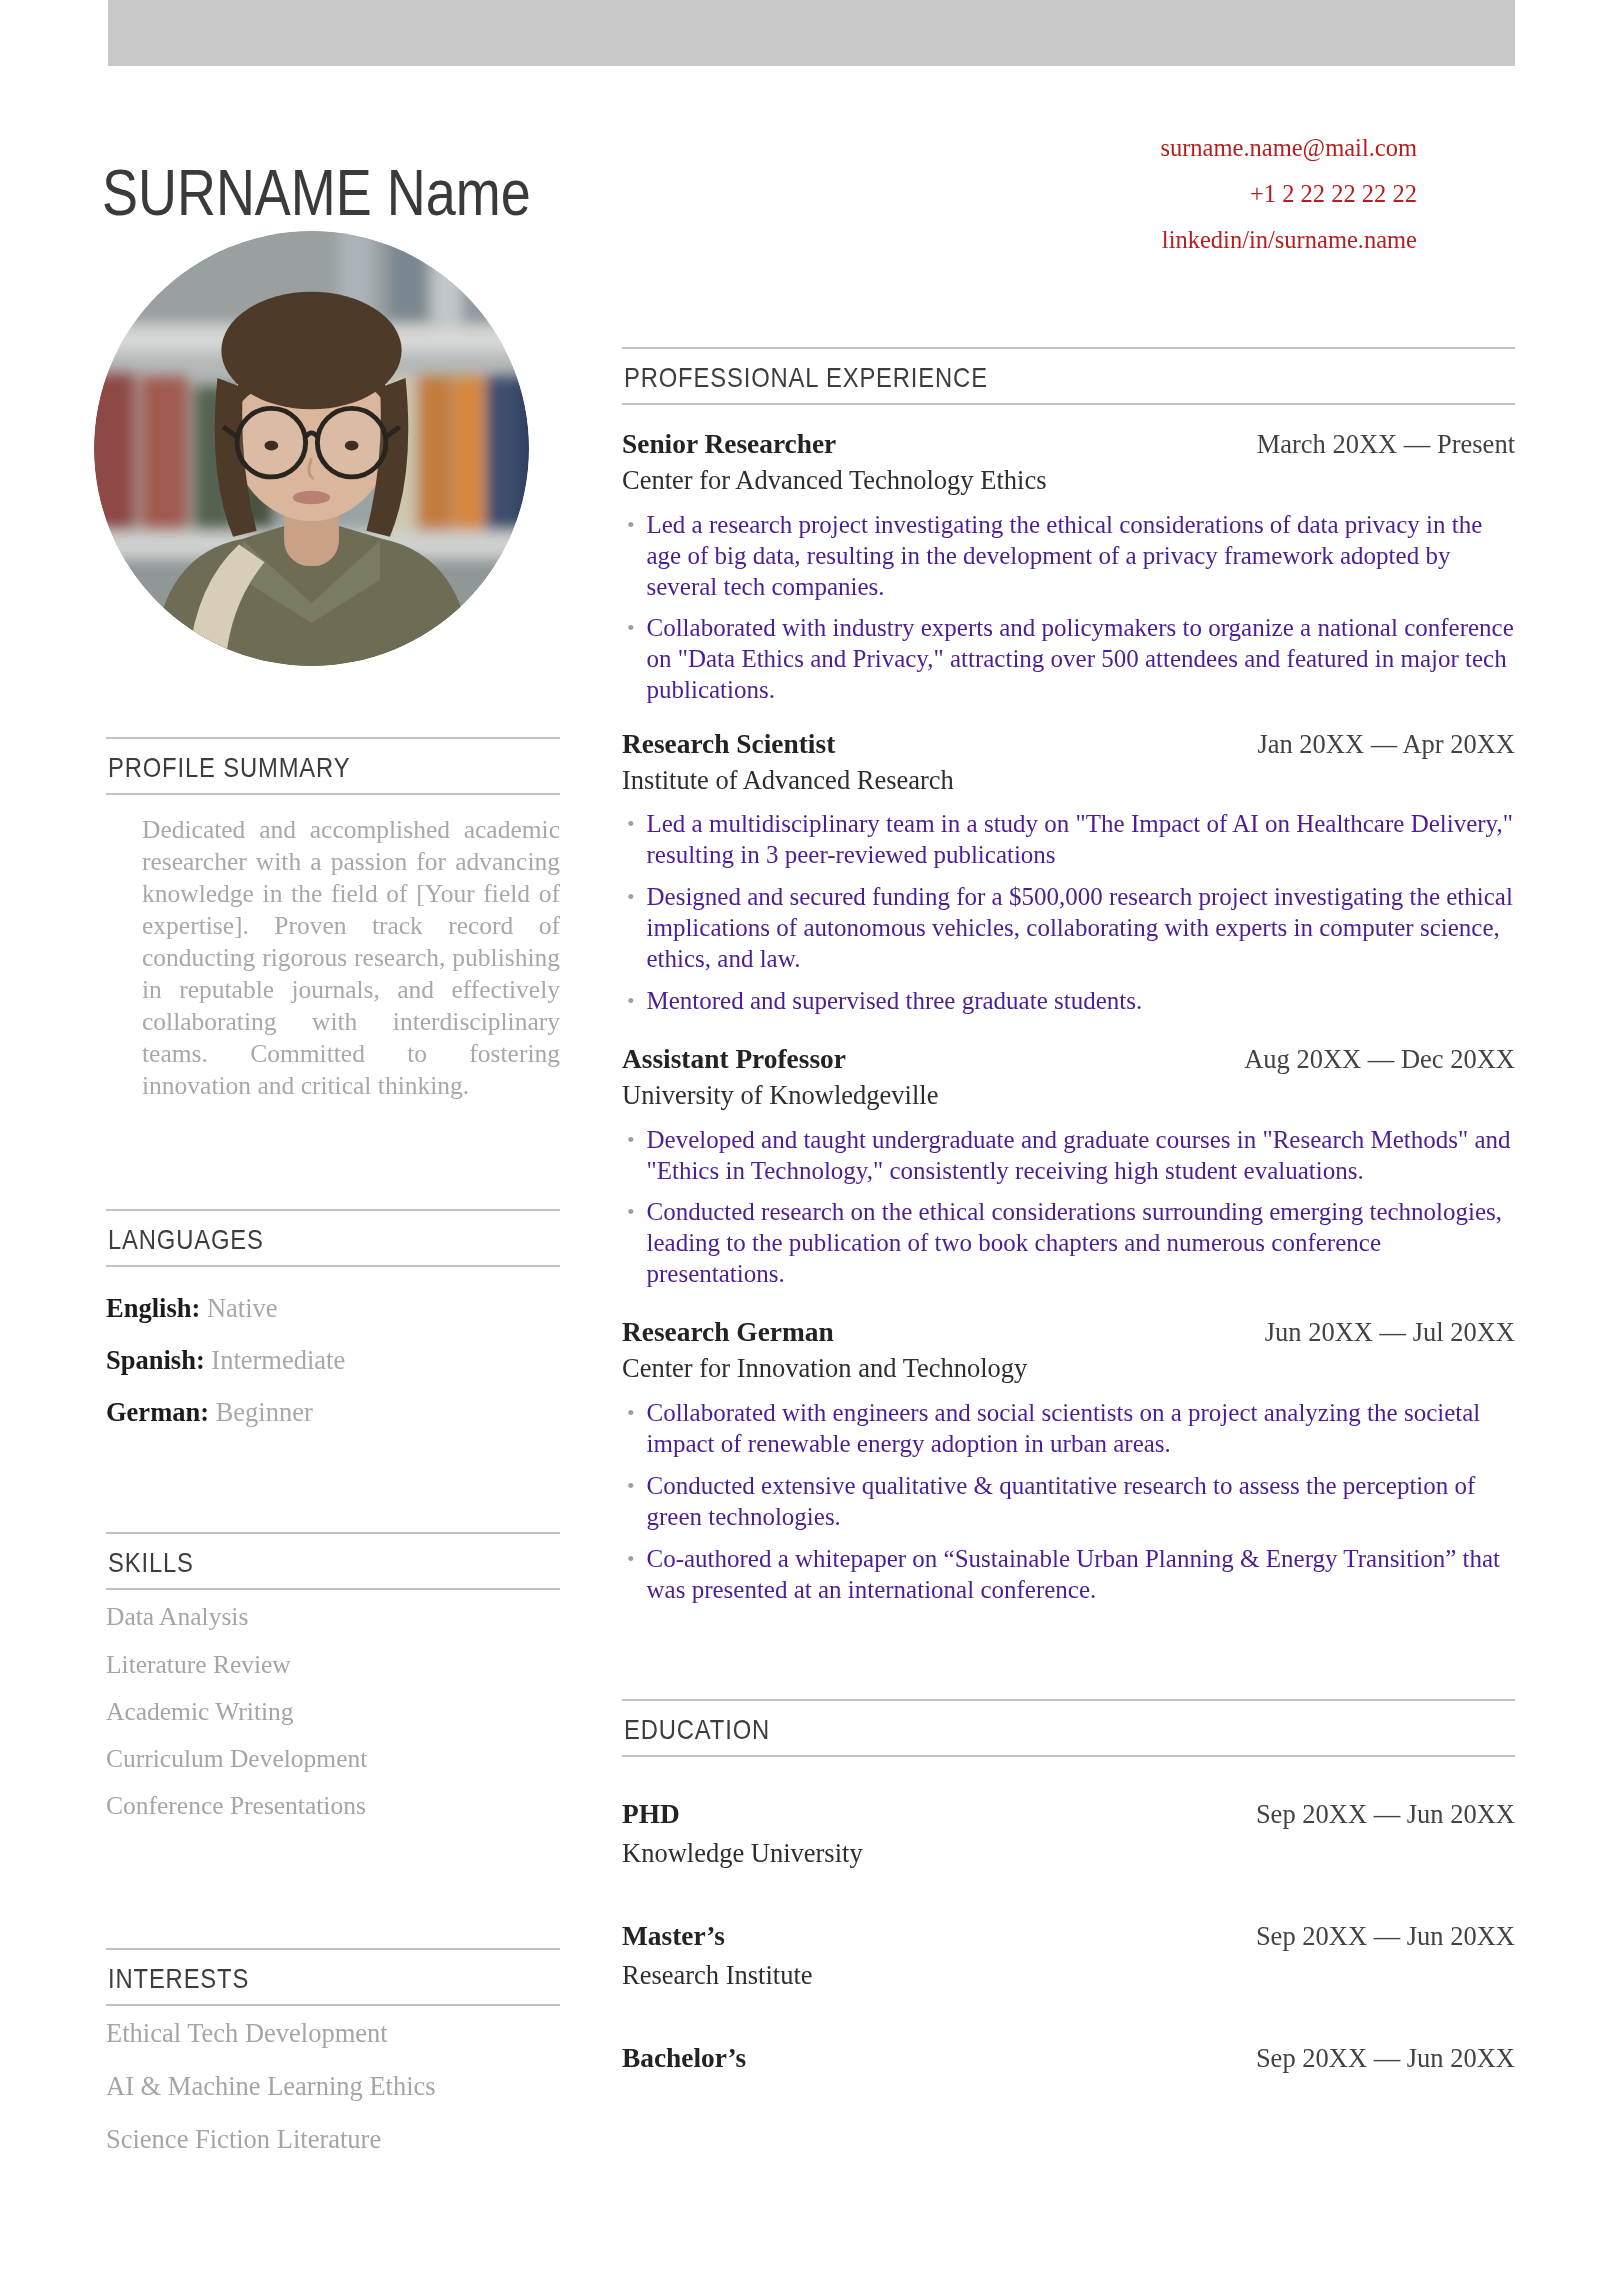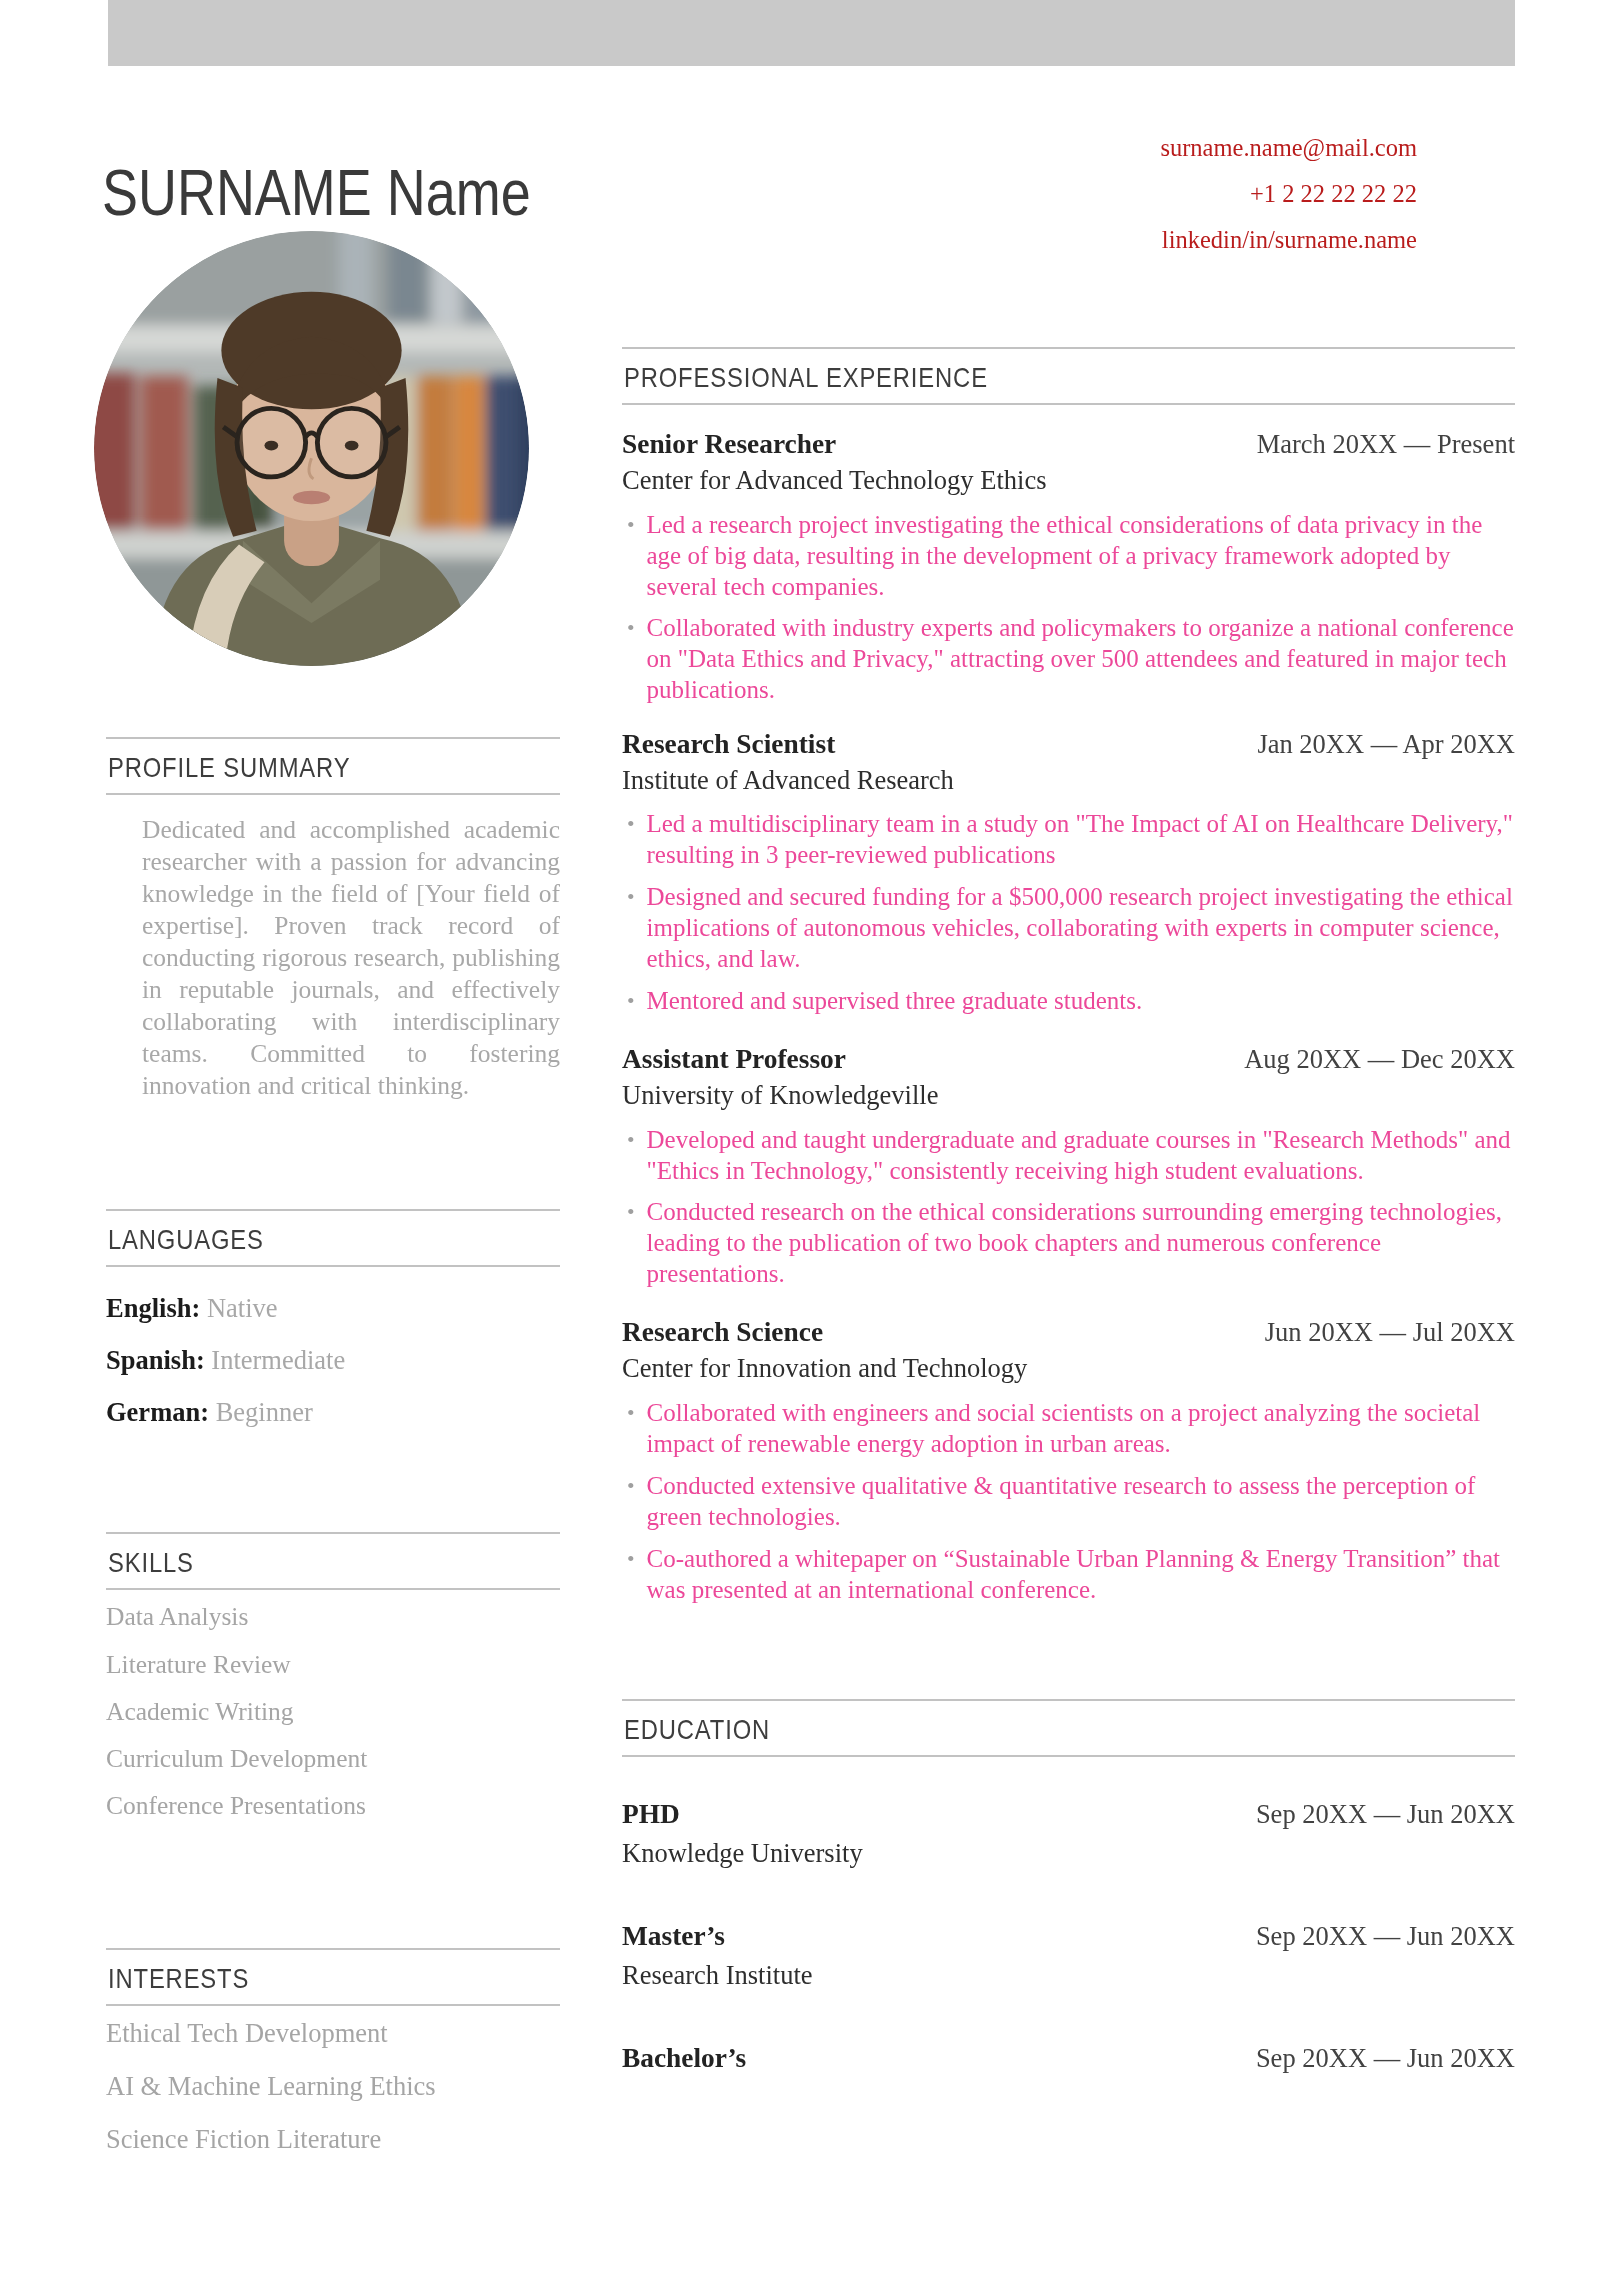--- a/index.html
+++ b/index.html
@@ -35,21 +35,21 @@
   .plain-item{font-size:25.5px;line-height:25.5px;margin-bottom:21.6px;color:#a5a5a5;}
   .interest-item{font-size:26.5px;line-height:26.5px;margin-bottom:26.5px;color:#a5a5a5;}
   
   .job{margin-top:23.5px;}
   .job-head{display:flex;justify-content:space-between;align-items:baseline;}
   .job-role{font-size:27.4px;font-weight:700;color:#232323;line-height:29px;}
   .job-dates{font-size:26.5px;color:#424242;white-space:nowrap;}
   .job-company{font-size:26.5px;color:#2e2e2e;margin-top:5.9px;line-height:28px;}
   .bullets{margin-top:14.7px;}
   .bullet{position:relative;padding-left:24.5px;font-size:25px;line-height:31px;
-          color:#ec4899;margin-bottom:10.8px;}
+          color:#4c1d95;margin-bottom:10.8px;}
   .bullet::before{content:"•";position:absolute;left:4.9px;top:1px;font-size:21.6px;color:#9f9f9f;}
   .gap-sm{margin-top:28px;}
   
   .edu-entry{margin-top:42px;margin-bottom:54px;}
   .edu-head{display:flex;justify-content:space-between;align-items:baseline;}
   .edu-degree{font-size:27.4px;font-weight:700;color:#232323;line-height:29px;}
   .edu-school{font-size:26.5px;color:#2e2e2e;margin-top:8.8px;line-height:28px;}
 </style>
 </head>
 <body>
@@ -207,21 +207,21 @@
       </div>
       <div class="job-company">University of Knowledgeville</div>
       <div class="bullets">
         <div class="bullet">Developed and taught undergraduate and graduate courses in "Research Methods" and "Ethics in Technology," consistently receiving high student evaluations.</div>
         <div class="bullet">Conducted research on the ethical considerations surrounding emerging technologies, leading to the publication of two book chapters and numerous conference presentations.</div>
       </div>
     </div>
 
     <div class="job gap-sm">
       <div class="job-head">
-        <span class="job-role">Research Science</span>
+        <span class="job-role">Research German</span>
         <span class="job-dates">Jun 20XX — Jul 20XX</span>
       </div>
       <div class="job-company">Center for Innovation and Technology</div>
       <div class="bullets">
         <div class="bullet">Collaborated with engineers and social scientists on a project analyzing the societal impact of renewable energy adoption in urban areas.</div>
         <div class="bullet">Conducted extensive qualitative &amp; quantitative research to assess the perception of green technologies.</div>
         <div class="bullet">Co-authored a whitepaper on “Sustainable Urban Planning &amp; Energy Transition” that was presented at an international conference.</div>
       </div>
     </div>
   </section>

